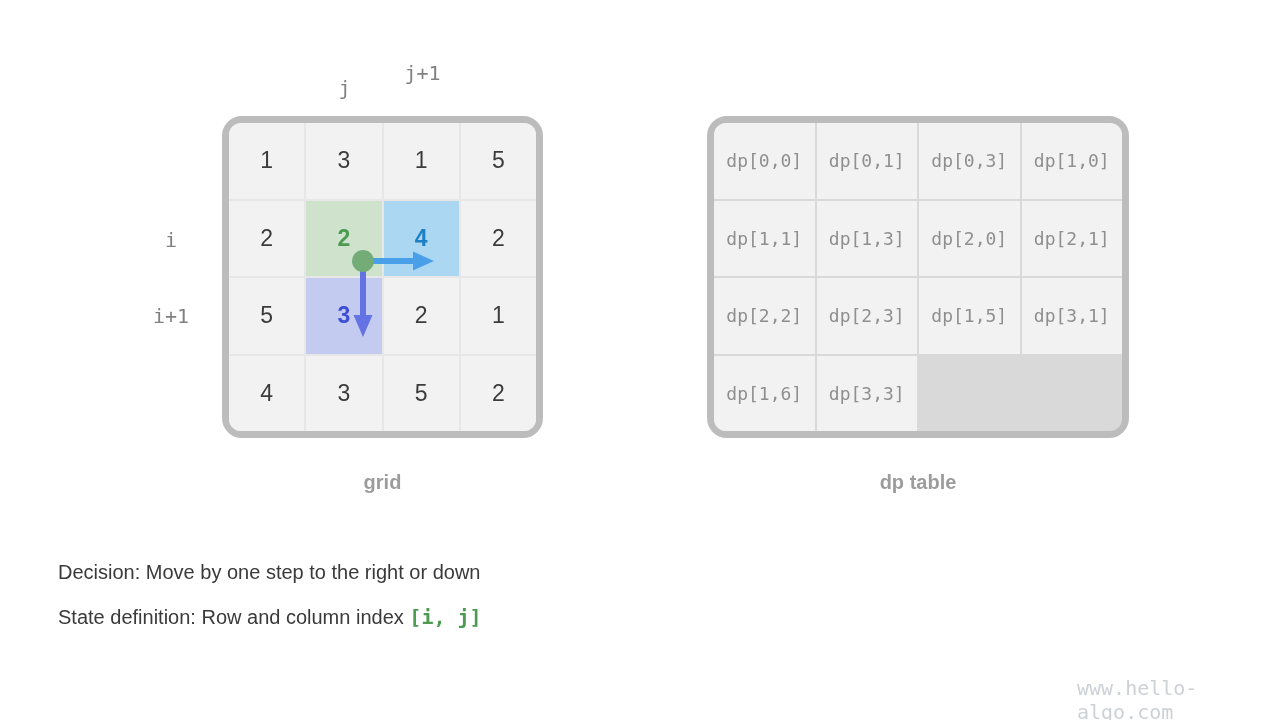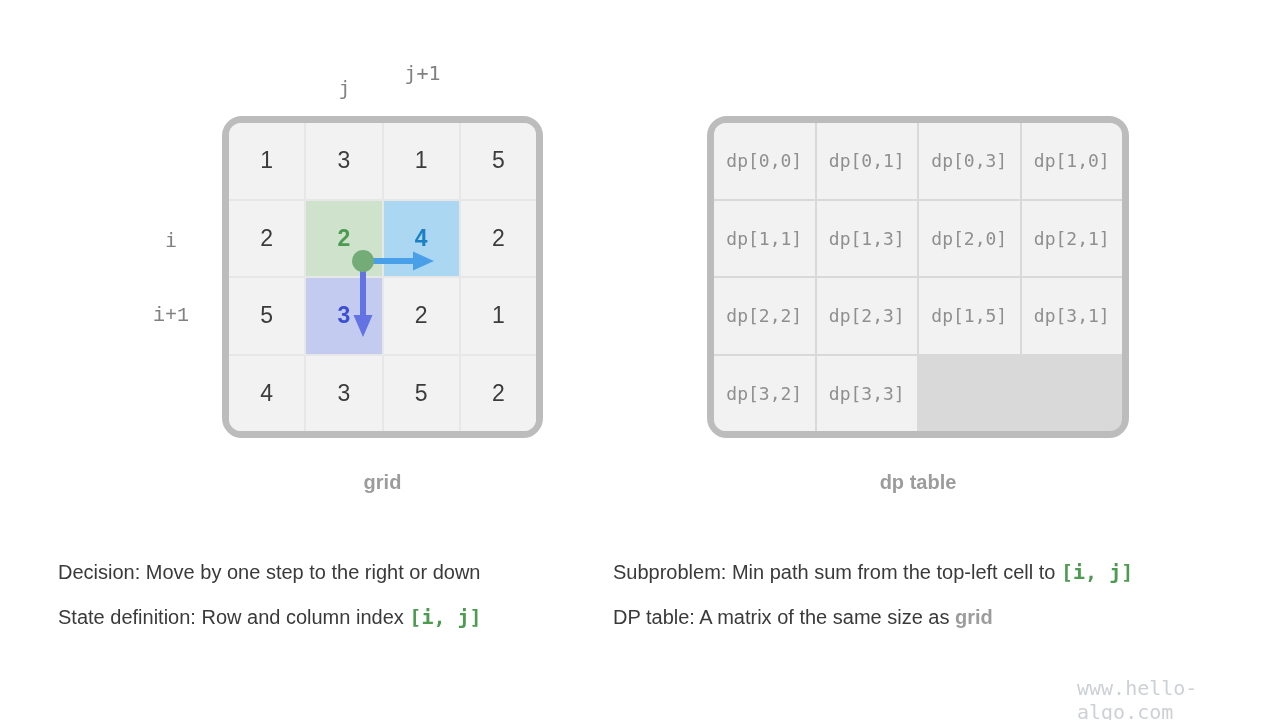--- a/index.html
+++ b/index.html
@@ -36,21 +36,21 @@
   .hl-purple { background:#c4cbf0; color:#3c4fd2; font-weight:bold; }
 
   
   .axis-label {
     position:absolute; font-family:"DejaVu Sans Mono", monospace;
     font-size:20px; color:#818181; text-align:center; line-height:24px;
   }
   #label-j   { left:306px; top:76px;  width:77px; }
   #label-j1  { left:384px; top:61px;  width:77px; }
   #label-i   { left:128px; top:228px; width:86px; }
-  #label-i1  { left:128px; top:304px; width:86px;font-family:Liberation Mono, monospace; }
+  #label-i1  { left:128px; top:304px; width:86px; }
 
   
   .caption {
     position:absolute; font-weight:bold; font-size:20px; color:#9c9c9c;
     text-align:center;
   }
   #grid-caption { left:222px; top:471px; width:321px; }
   #dp-caption   { left:707px; top:471px; width:422px; }
 
   
@@ -111,21 +111,21 @@
       <div class="cell dp-cell">dp[0,3]</div>
       <div class="cell dp-cell">dp[1,0]</div>
       <div class="cell dp-cell">dp[1,1]</div>
       <div class="cell dp-cell">dp[1,3]</div>
       <div class="cell dp-cell">dp[2,0]</div>
       <div class="cell dp-cell">dp[2,1]</div>
       <div class="cell dp-cell">dp[2,2]</div>
       <div class="cell dp-cell">dp[2,3]</div>
       <div class="cell dp-cell">dp[1,5]</div>
       <div class="cell dp-cell">dp[3,1]</div>
-      <div class="cell dp-cell">dp[3,2]</div>
+      <div class="cell dp-cell">dp[1,6]</div>
       <div class="cell dp-cell">dp[3,3]</div>
     </div>
   </div>
 
   <svg id="overlay" width="1280" height="720" viewBox="0 0 1280 720">
 
     <g>
       <line x1="370" y1="261" x2="416" y2="261" stroke="#4aa0e8" stroke-width="6" stroke-linecap="round"></line>
       <polygon points="434,261 413,251.5 413,270.5" fill="#4aa0e8"></polygon>
     </g>
@@ -139,20 +139,16 @@
   </svg>
 
   <div class="caption" id="grid-caption">grid</div>
   <div class="caption" id="dp-caption">dp table</div>
 
   <div class="notes" id="notes-left">
     <div class="note-line"><span class="note-label">Decision</span><span>: Move by one step to the right or down</span><span class="code-green"></span></div>
     <div class="note-line"><span class="note-label">State definition</span><span>: Row and column index </span><span class="code-green">[i, j]</span></div>
   </div>
 
-  <div class="notes" id="notes-right">
-    <div class="note-line"><span class="note-label">Subproblem</span><span>: Min path sum from the top-left cell to </span><span class="code-green">[i, j]</span></div>
-    <div class="note-line"><span class="note-label">DP table</span><span>: A matrix of the same size as </span><span class="code-gray">grid</span></div>
-  </div>
 
   <div id="watermark">www.hello-algo.com</div>
 
 </div>
 
 </body></html>

